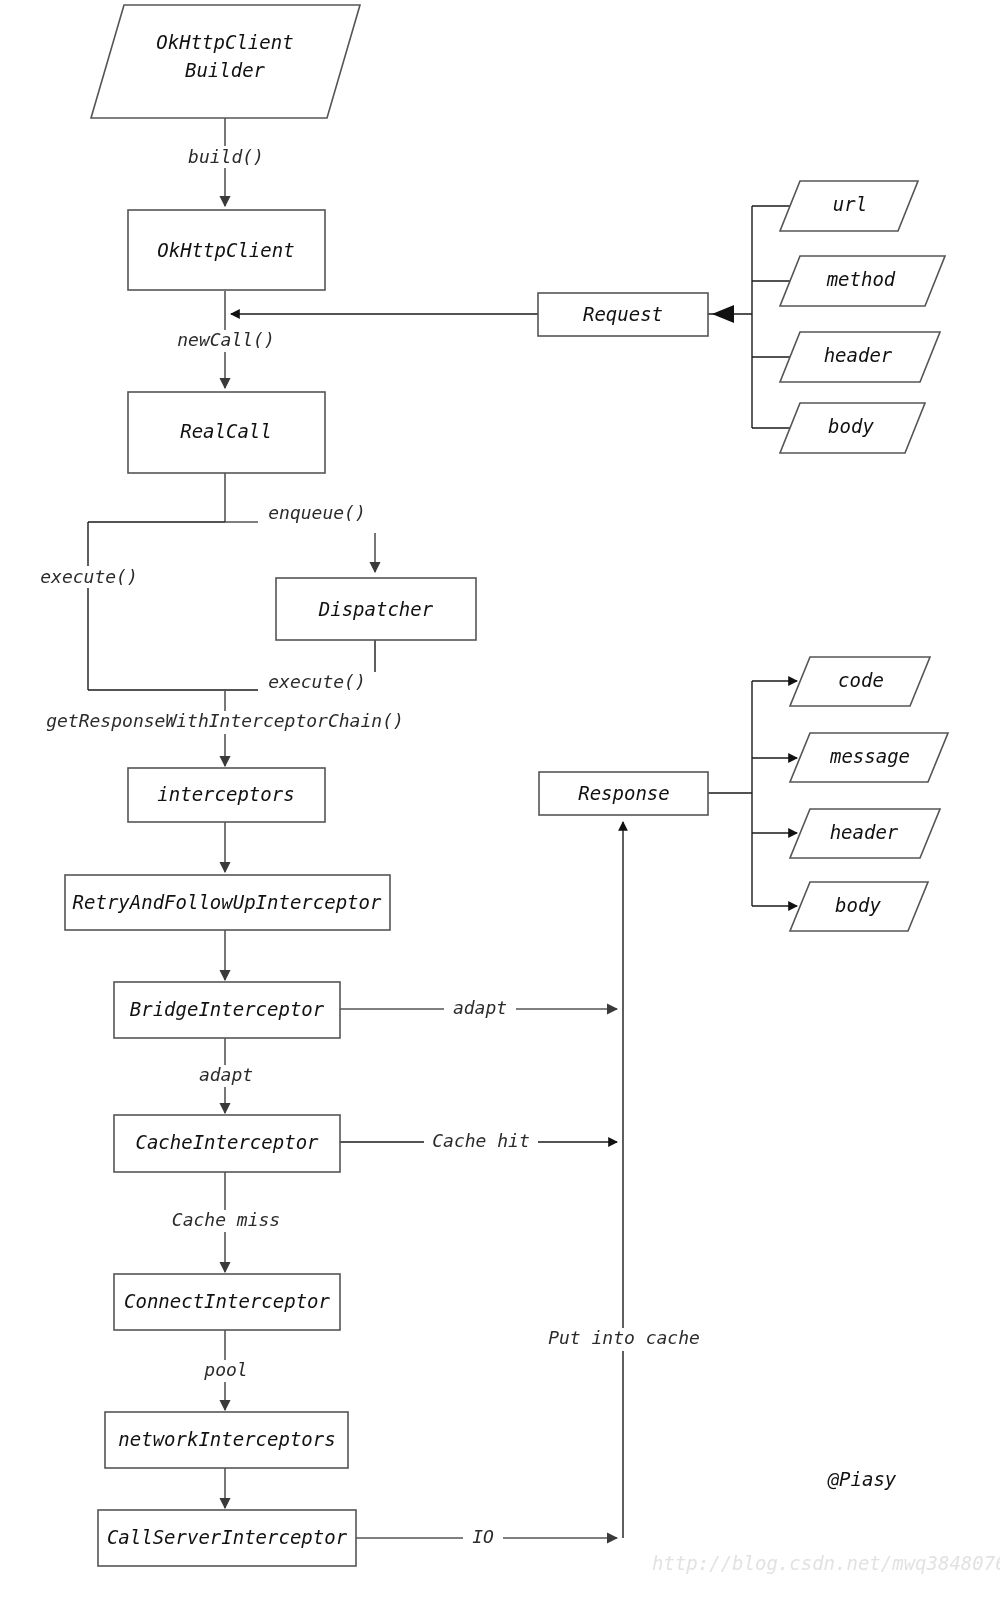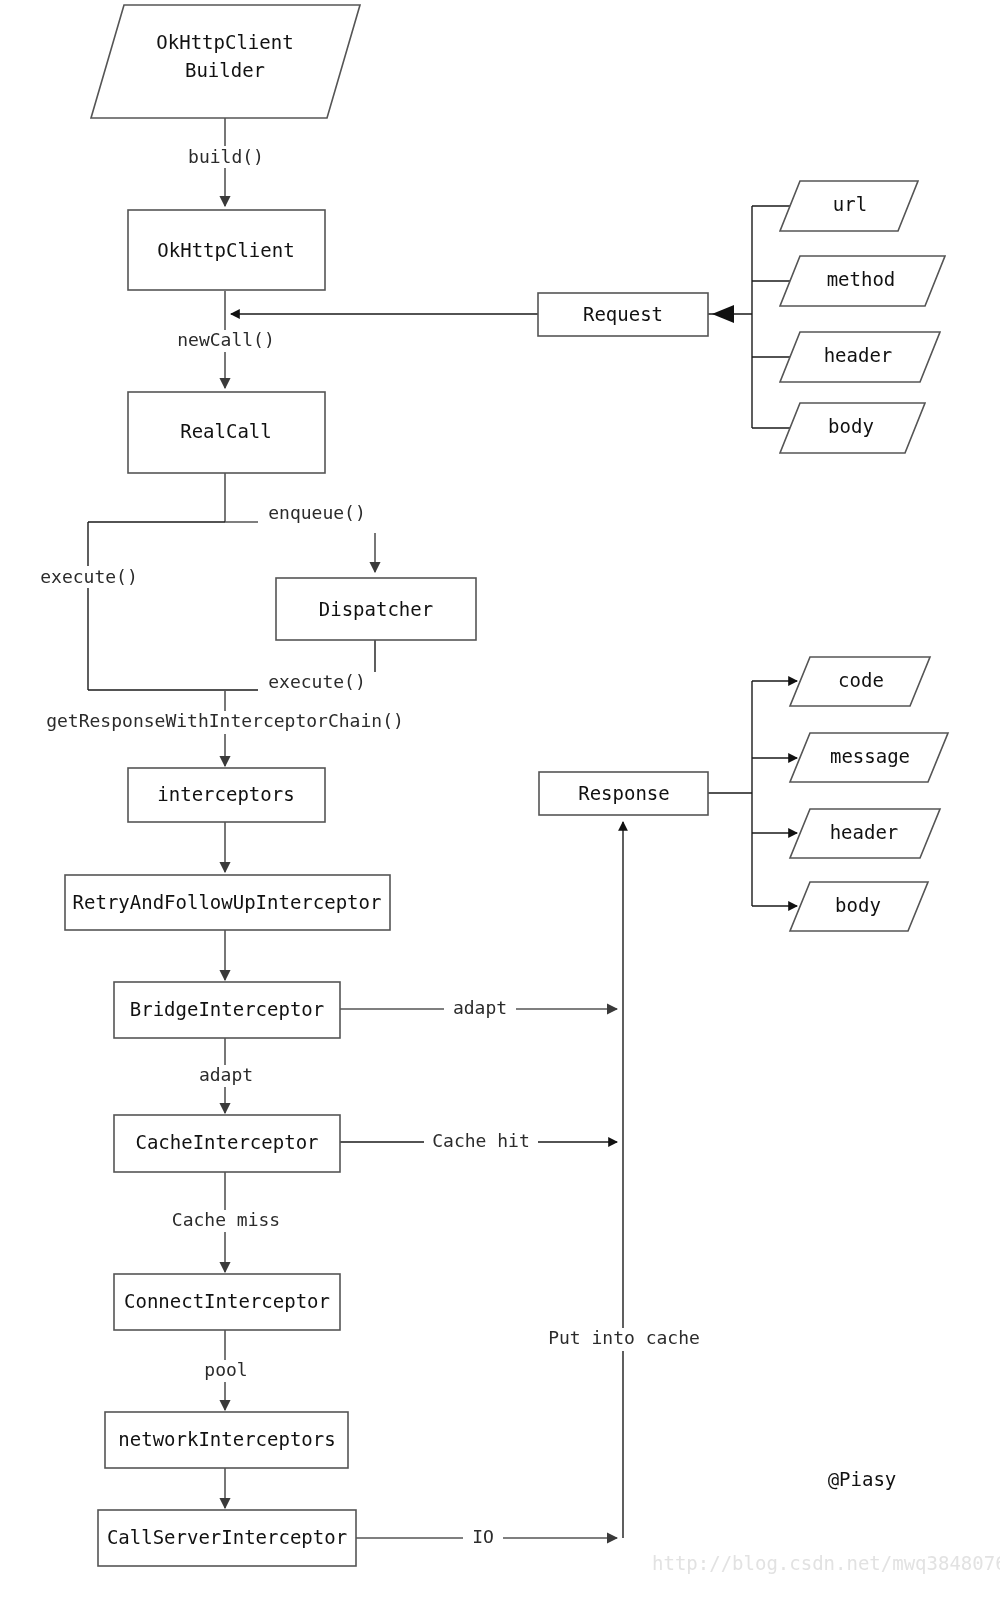--- a/index.html
+++ b/index.html
@@ -7,20 +7,21 @@
     padding: 0;
     background: #ffffff;
   }
   #diagram-root {
     position: relative;
     width: 1000px;
     height: 1600px;
     background: #ffffff;
     font-family: "DejaVu Sans Mono", monospace;
     overflow: hidden;
+    font-style: italic;
   }
   svg.canvas {
     position: absolute;
     top: 0;
     left: 0;
     width: 1000px;
     height: 1600px;
   }
   .node-rect {
     fill: #ffffff;

